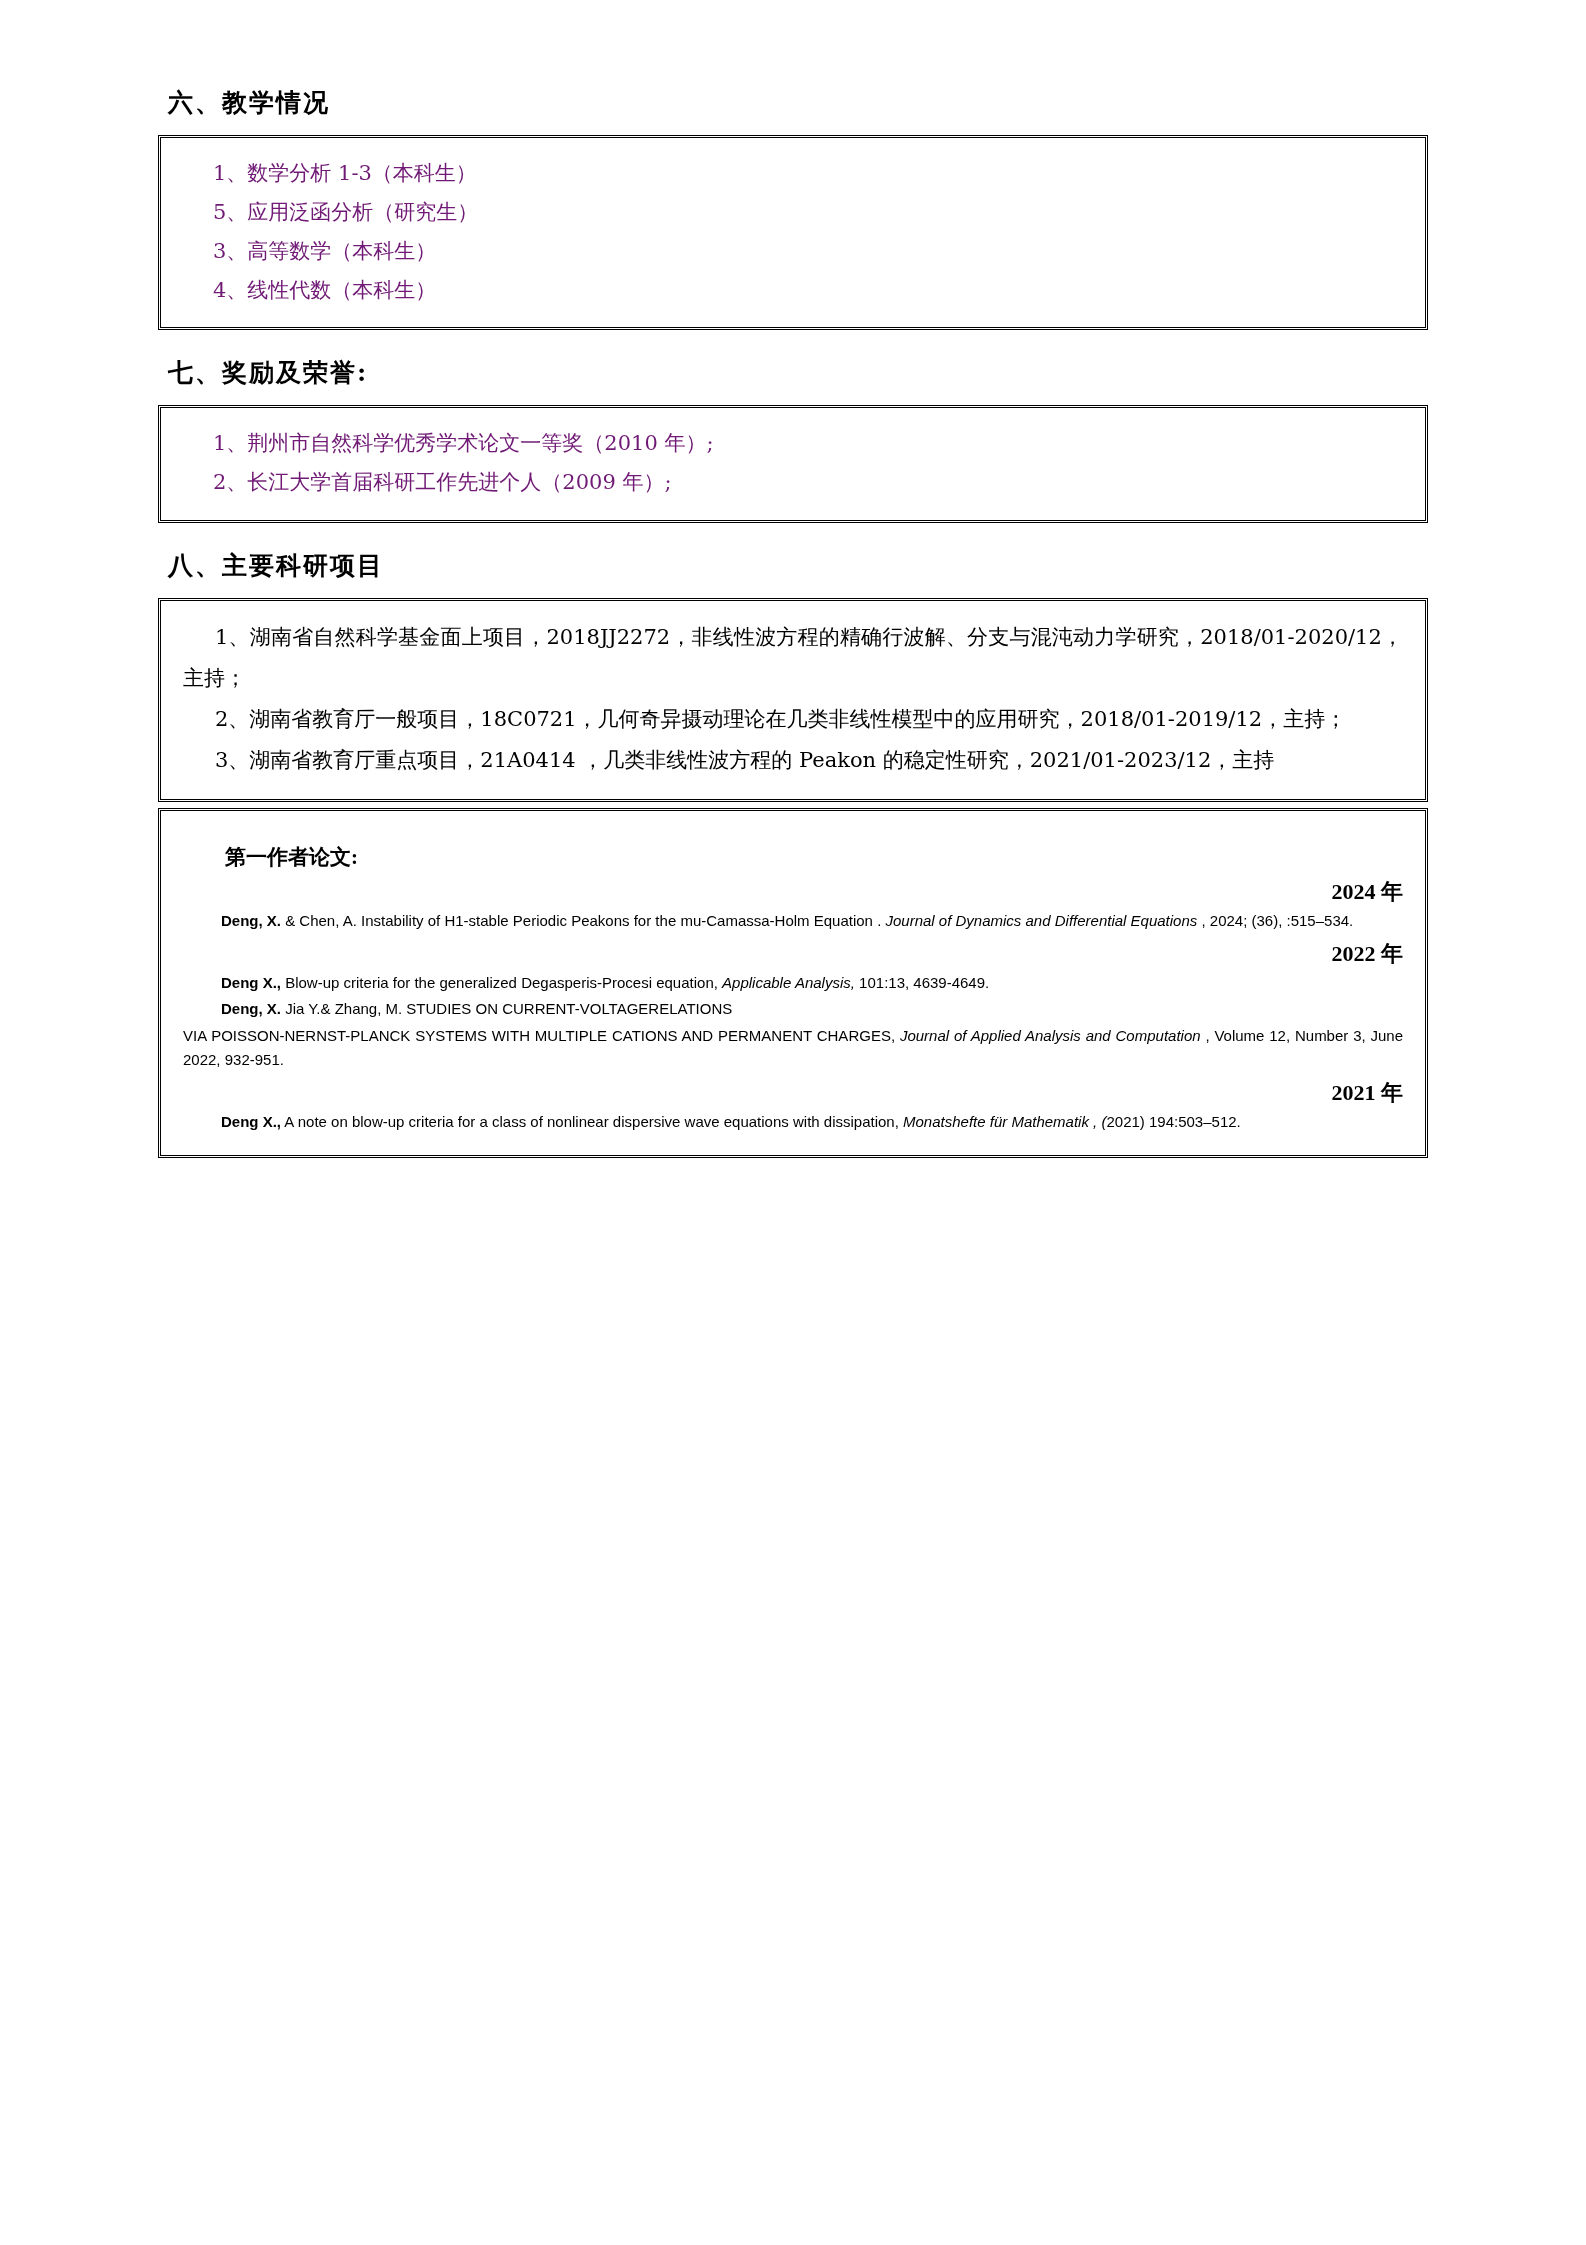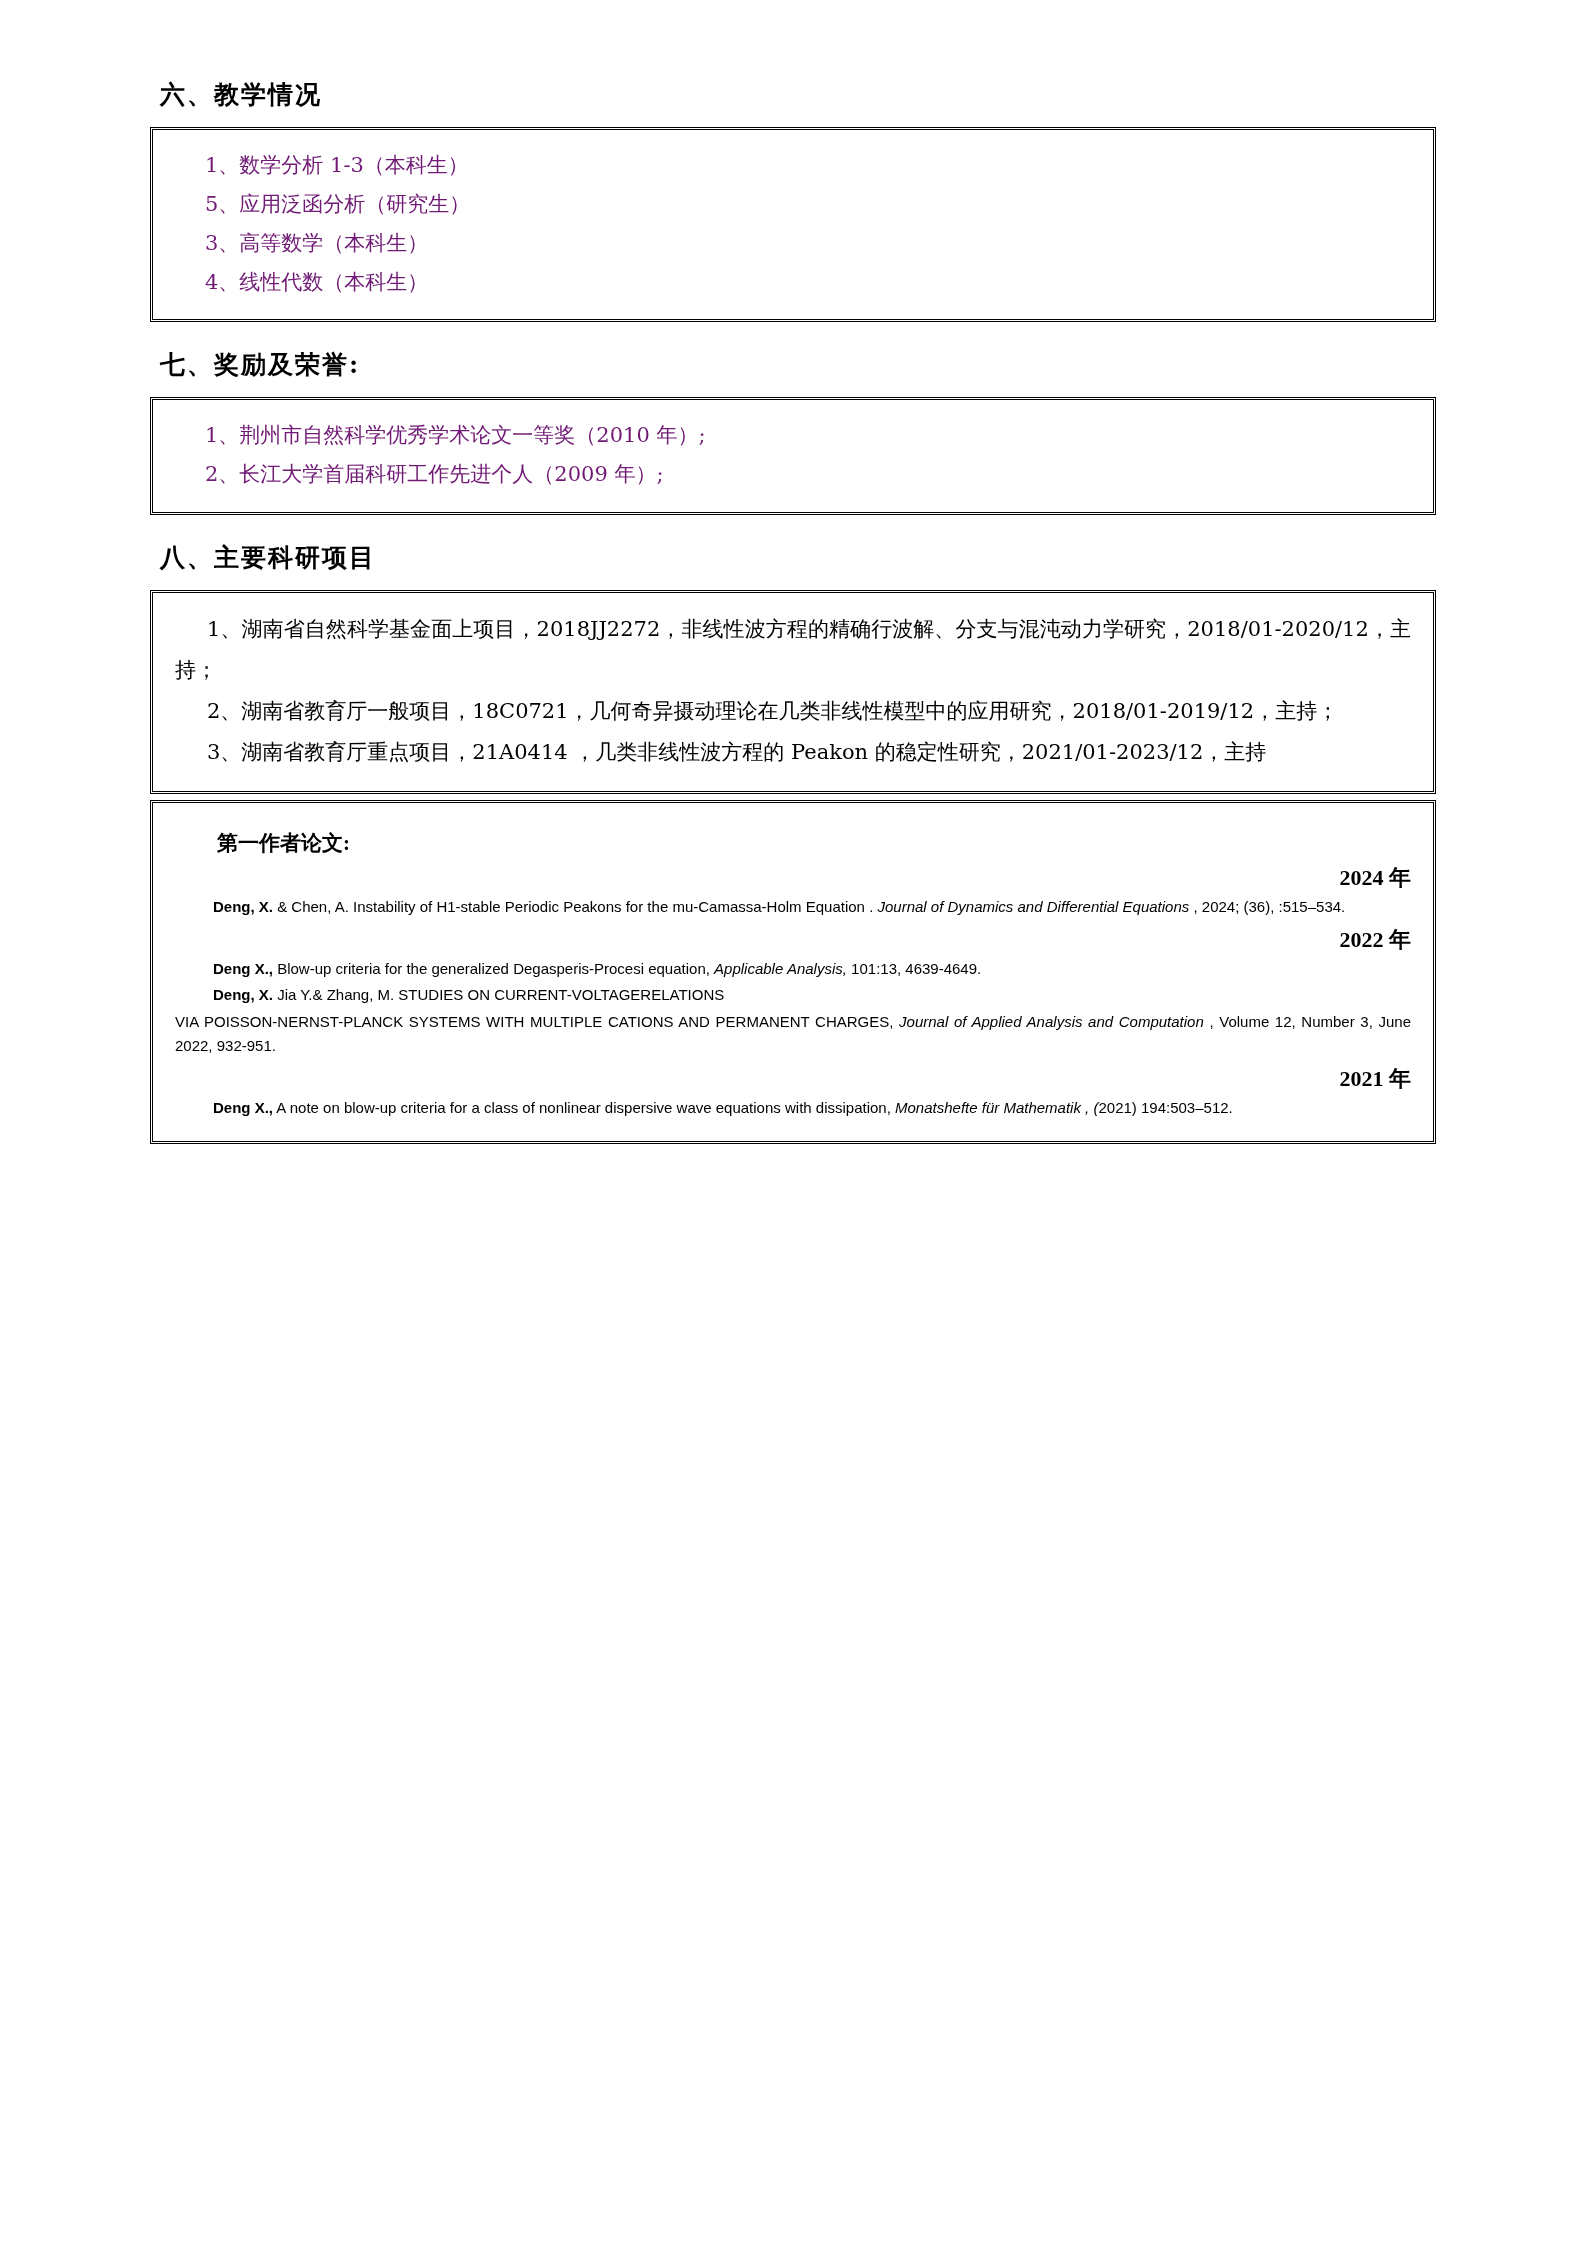--- a/index.html
+++ b/index.html
@@ -10,21 +10,21 @@
   body {
     width: 1586px;
     height: 2245px;
     font-family: "Liberation Serif", serif;
     color: #000000;
     position: relative;
   }
   .page {
     width: 1586px;
     min-height: 2245px;
-    padding: 0;
+    padding: 8px;
     box-sizing: border-box;
     position: relative;
   }
   .content {
     margin-left: 150px;
     margin-right: 150px;
     padding-top: 78px;
   }
 
   .section-heading {
@@ -66,21 +66,21 @@
     text-justify: inter-ideograph;
     margin: 0;
     text-indent: 32px;
   }
 
   
   .pub-head {
     font-family: Liberation Serif, serif;
     font-weight: bold;
     font-size: 21px;
-    margin: 10px 0 4px 0;
+    margin: 16px 0 4px 0;
     text-indent: 42px;
   }
   .year {
     font-family: "Liberation Serif", serif;
     font-weight: bold;
     font-size: 22px;
     margin: 6px 0 2px 0;
     text-align: right;
   }
   .pub {

